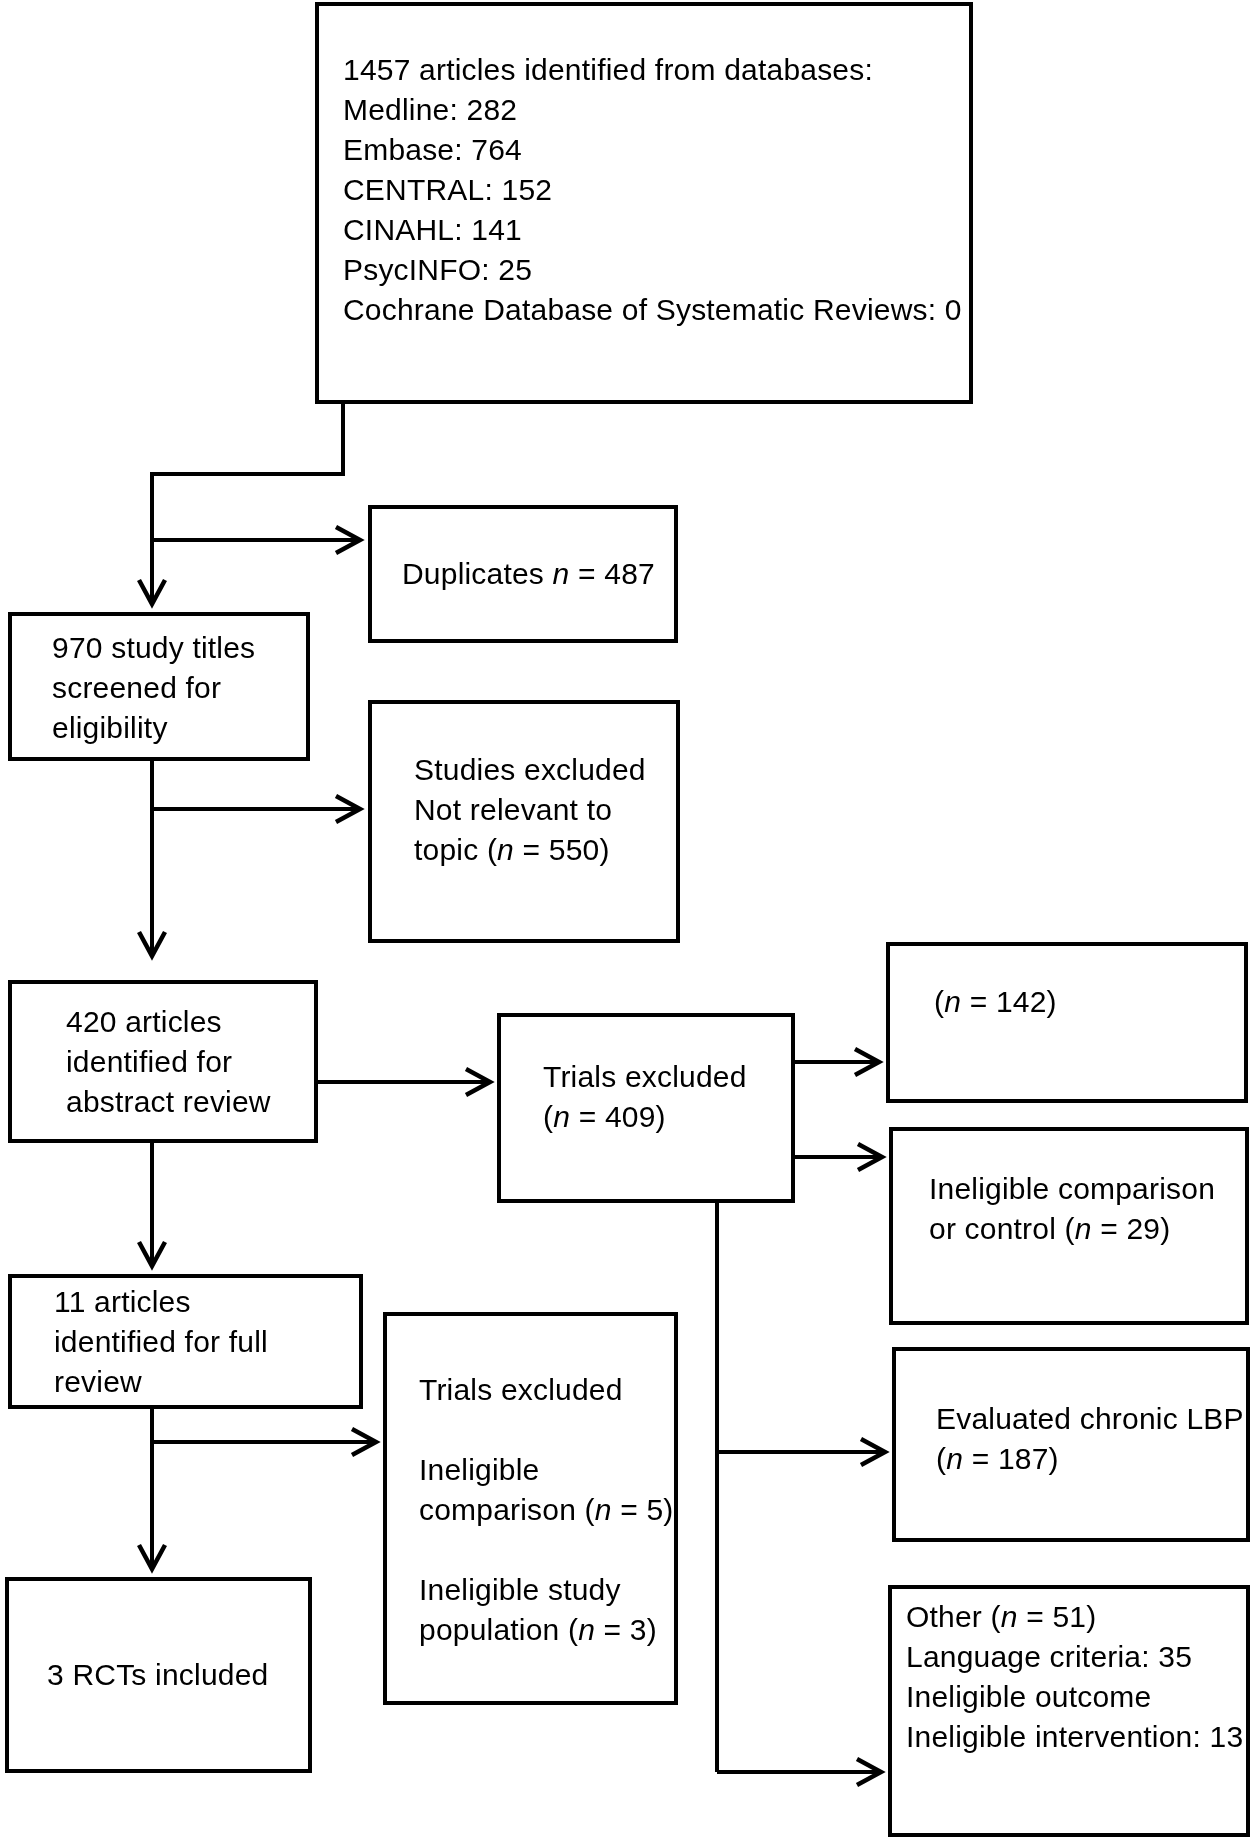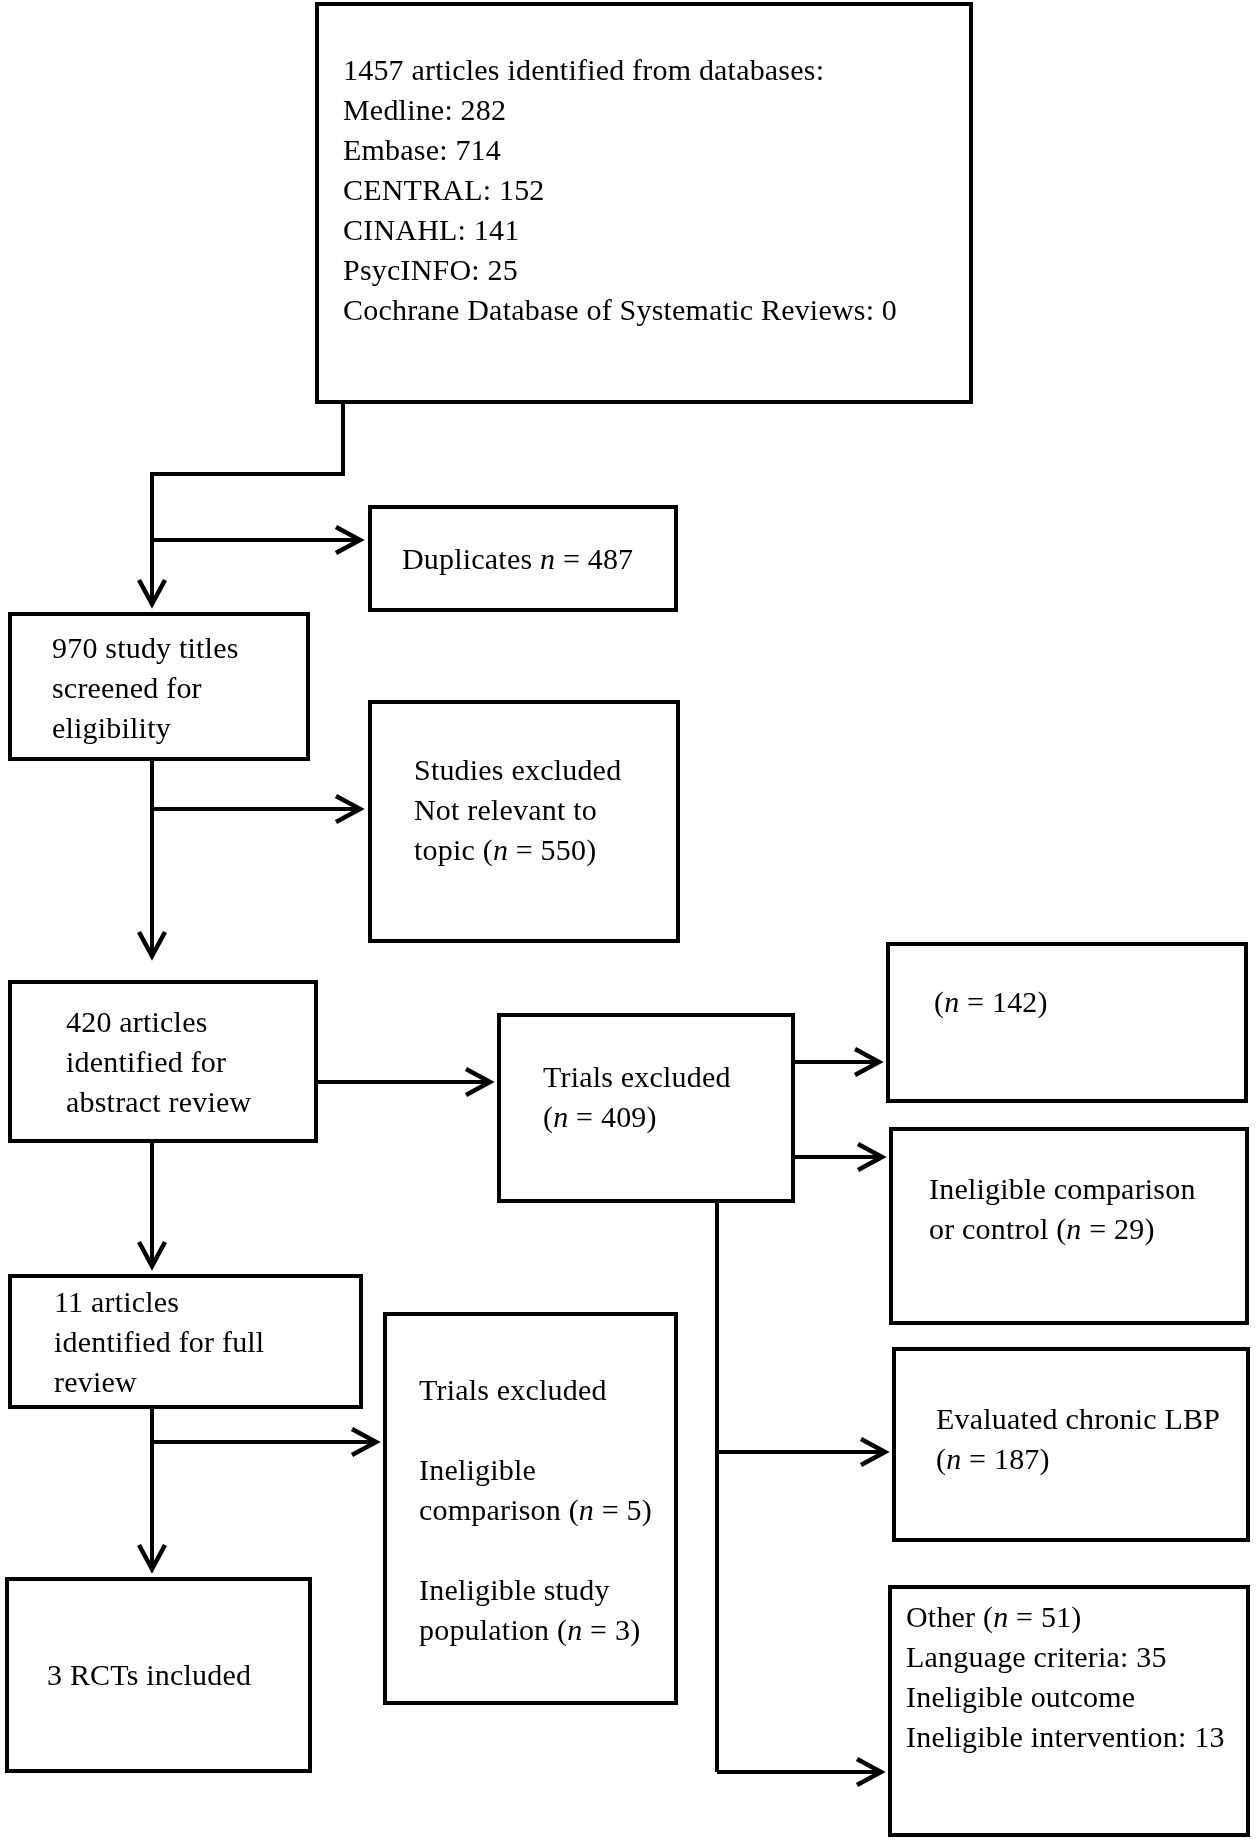--- a/index.html
+++ b/index.html
@@ -4,21 +4,21 @@
 <style>
   :root{
     --line-color:#000000;
     --bg-color:#ffffff;
   }
   html,body{margin:0;padding:0;background:var(--bg-color);}
   .canvas{
     position:relative;
     width:1256px;height:1841px;
     background:var(--bg-color);
-    font-family:Liberation Serif, serif;
+    font-family:Liberation Sans, sans-serif;
     color:var(--line-color);
     overflow:hidden;
   }
   .box{
     position:absolute;
     box-sizing:border-box;
     border:4px solid var(--line-color);
     background:var(--bg-color);
     font-size:30px;
     line-height:40px;
@@ -51,28 +51,28 @@
     <polyline points="717,1203 717,1772"></polyline>
     <polyline points="717,1452 885,1452" marker-end="url(#arrow)"></polyline>
     <polyline points="717,1772 881,1772" marker-end="url(#arrow)"></polyline>
     <polyline points="152,1409 152,1569" marker-end="url(#arrow)"></polyline>
     <polyline points="152,1442 376,1442" marker-end="url(#arrow)"></polyline>
   </svg>
 
   <div class="box" style="left:315px;top:2px;width:658px;height:402px;padding:44px 10px 0 24px;">
       <div class="ln">1457 articles identified from databases:</div>
       <div class="ln">Medline: 282</div>
-      <div class="ln">Embase: 714</div>
+      <div class="ln">Embase: 764</div>
       <div class="ln">CENTRAL: 152</div>
       <div class="ln">CINAHL: 141</div>
       <div class="ln">PsycINFO: 25</div>
       <div class="ln">Cochrane Database of Systematic Reviews: 0</div>
     </div>
 
-  <div class="box vcenter" style="left:368px;top:505px;width:310px;height:107px;padding-left:30px;">
+  <div class="box vcenter" style="left:368px;top:505px;width:310px;height:138px;padding-left:30px;">
       <div class="ln">Duplicates <i>n</i> = 487</div>
     </div>
 
   <div class="box" style="left:8px;top:612px;width:302px;height:149px;padding:12px 0 0 40px;">
       <div class="ln">970 study titles</div>
       <div class="ln">screened for</div>
       <div class="ln">eligibility</div>
     </div>
 
   <div class="box" style="left:368px;top:700px;width:312px;height:243px;padding:46px 0 0 42px;">

